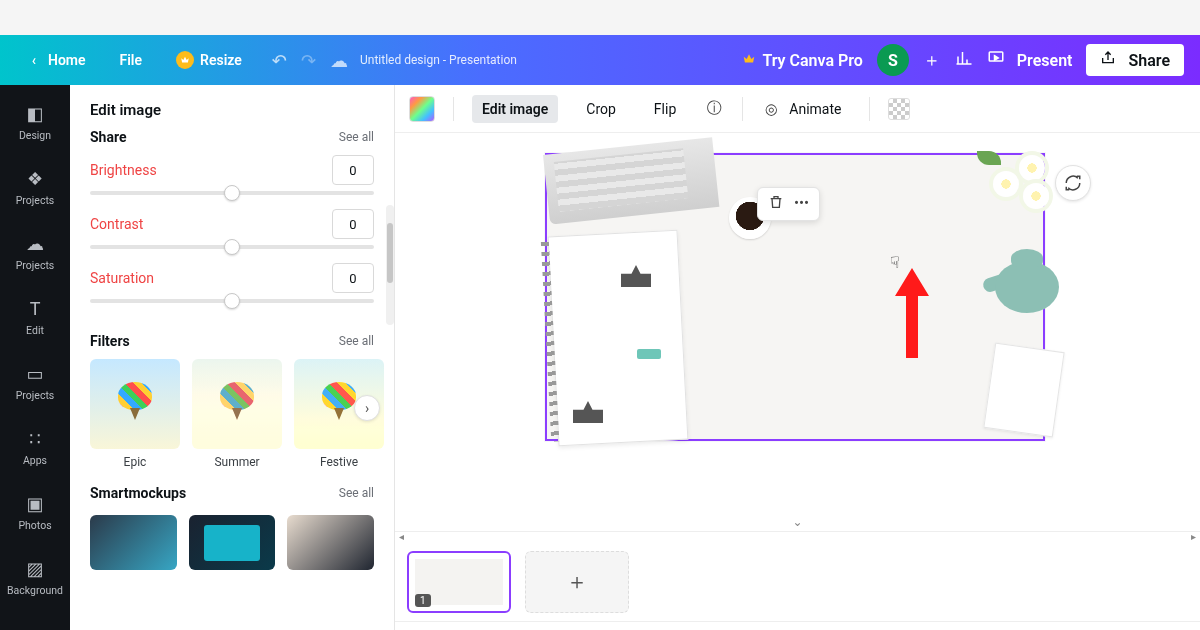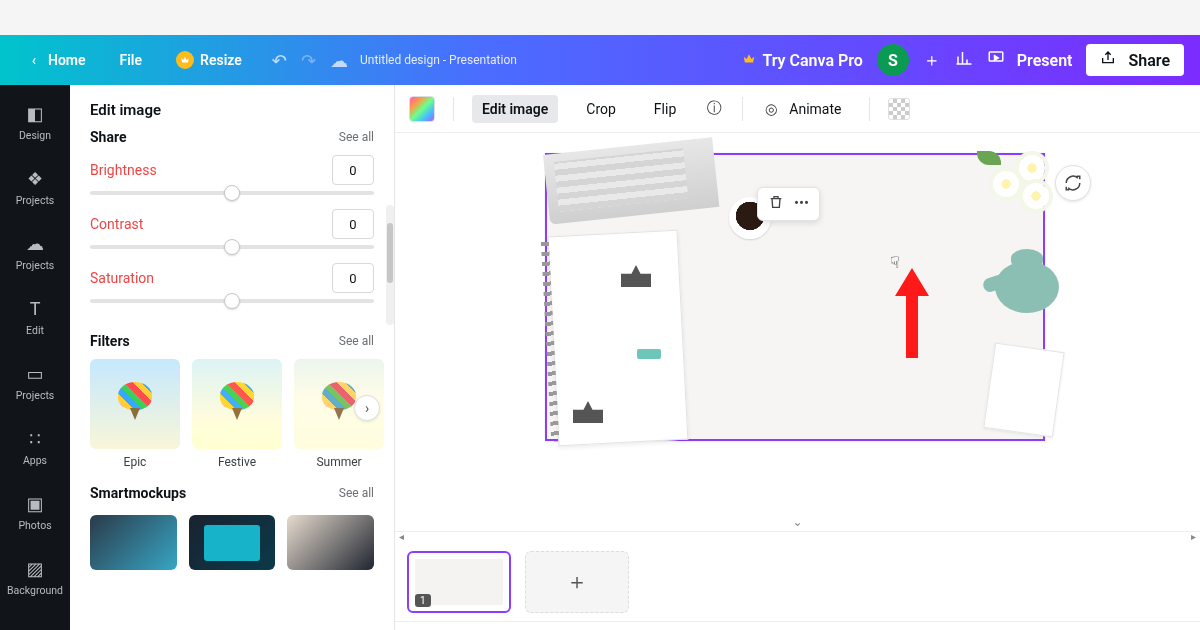--- a/index.html
+++ b/index.html
@@ -285,30 +285,30 @@
           <span class="seeall">See all</span>
         </div>
         <div class="filters">
           <div class="filter-card">
             <div class="filter-swatch">
                 <div class="balloon"></div>
               </div>
             <span class="filter-name">Epic</span>
           </div>
           <div class="filter-card">
+            <div class="filter-swatch" style="filter:sepia(.35) hue-rotate(-10deg)">
+                <div class="balloon"></div>
+              </div>
+            <span class="filter-name">Summer</span>
+          </div>
+          <div class="filter-card">
             <div class="filter-swatch" style="filter:sepia(.25) saturate(1.3)">
                 <div class="balloon"></div>
               </div>
             <span class="filter-name">Festive</span>
-          </div>
-          <div class="filter-card">
-            <div class="filter-swatch" style="filter:sepia(.35) hue-rotate(-10deg)">
-                <div class="balloon"></div>
-              </div>
-            <span class="filter-name">Summer</span>
           </div>
           <div class="carousel-arrow">›</div>
         </div>
       </div>
 
       <div class="section">
         <div class="section-row">
           <span class="section-title">Smartmockups</span>
           <span class="seeall">See all</span>
         </div>

